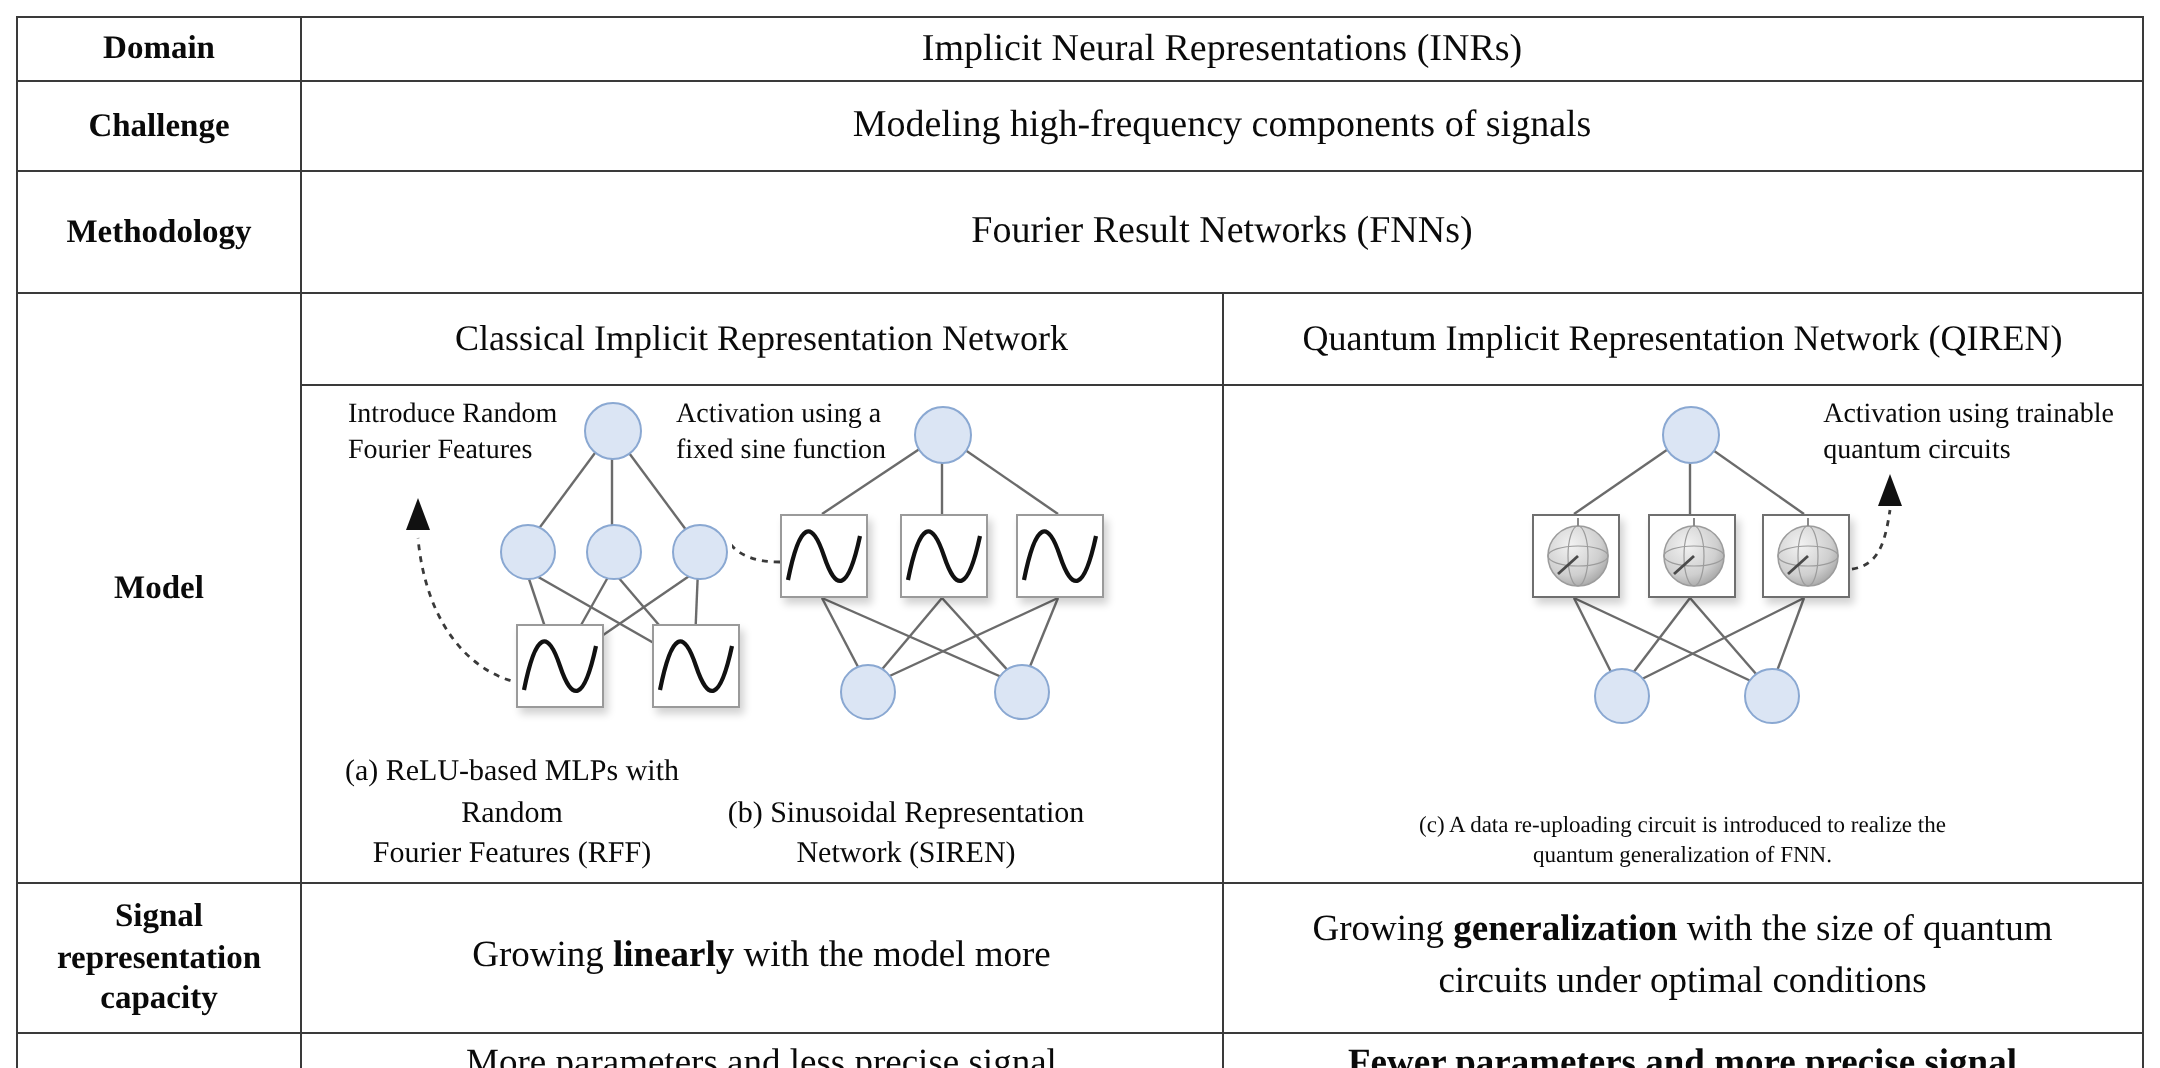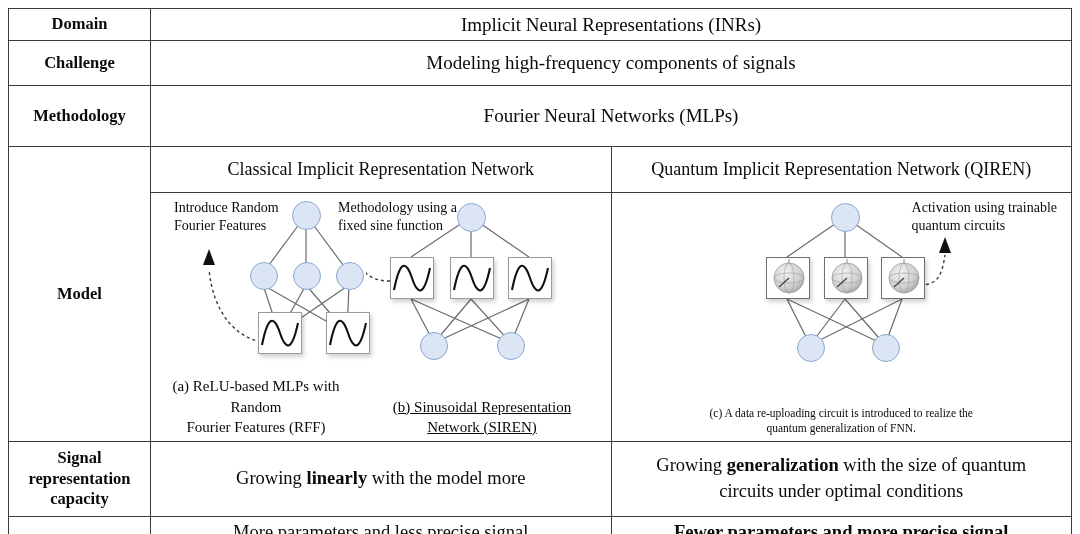--- a/index.html
+++ b/index.html
@@ -72,38 +72,38 @@
       <td class="bigtext" colspan="2">Implicit Neural Representations  (INRs)</td>
     </tr>
 
     <tr style="height:45px;">
       <td class="rowlabel">Challenge</td>
       <td class="bigtext" colspan="2">Modeling high-frequency components of signals</td>
     </tr>
 
     <tr style="height:61px;">
       <td class="rowlabel">Methodology</td>
-      <td class="bigtext" colspan="2">Fourier Neural Networks (MLPs)</td>
+      <td class="bigtext" colspan="2">Fourier Result Networks (FNNs)</td>
     </tr>
 
     <tr style="height:46px;">
       <td class="rowlabel" rowspan="2">Model</td>
       <td class="colhead">Classical Implicit Representation Network</td>
       <td class="colhead">Quantum Implicit Representation Network (QIREN)</td>
     </tr>
 
     <tr>
 
       <td class="modelcell">
         <div class="diagwrap">
 
           <div class="annot" style="left:23px;top:6px;">Introduce Random
 Fourier Features</div>
 
-          <div class="annot" style="left:187px;top:6px;">Methodology using a
+          <div class="annot" style="left:187px;top:6px;">Activation using a
 fixed sine function</div>
 
           <svg class="diagsvg" width="430" height="210" viewBox="0 0 430 210">
             <g stroke="#6b6b6b" stroke-width="1.2" fill="none">
 
               <line x1="155" y1="22" x2="112" y2="80"></line>
               <line x1="155" y1="22" x2="155" y2="80"></line>
               <line x1="155" y1="22" x2="198" y2="80"></line>
 
               <line x1="112" y1="92" x2="128" y2="140"></line>
@@ -171,21 +171,21 @@
                 </svg>
           </div>
 
           <div class="node" style="left:269px;top:139px;width:26px;height:26px;"></div>
           <div class="node" style="left:346px;top:139px;width:26px;height:26px;"></div>
 
           <div class="caption" style="left:0;width:210px;">
             <span>(a) ReLU-based MLPs with Random</span><br>
             <span>Fourier Features (RFF)</span>
           </div>
-          <div class="caption" style="left:226px;width:210px;text-decoration:underline;">
+          <div class="caption" style="left:197px;width:210px;">
             <span>(b) Sinusoidal Representation</span><br>
             <span>Network (SIREN)</span>
           </div>
         </div>
       </td>
 
       <td class="modelcell">
         <div class="diagwrap">
 
           <div class="annot" style="right:14px;top:6px;text-align:left;">Activation using trainable

